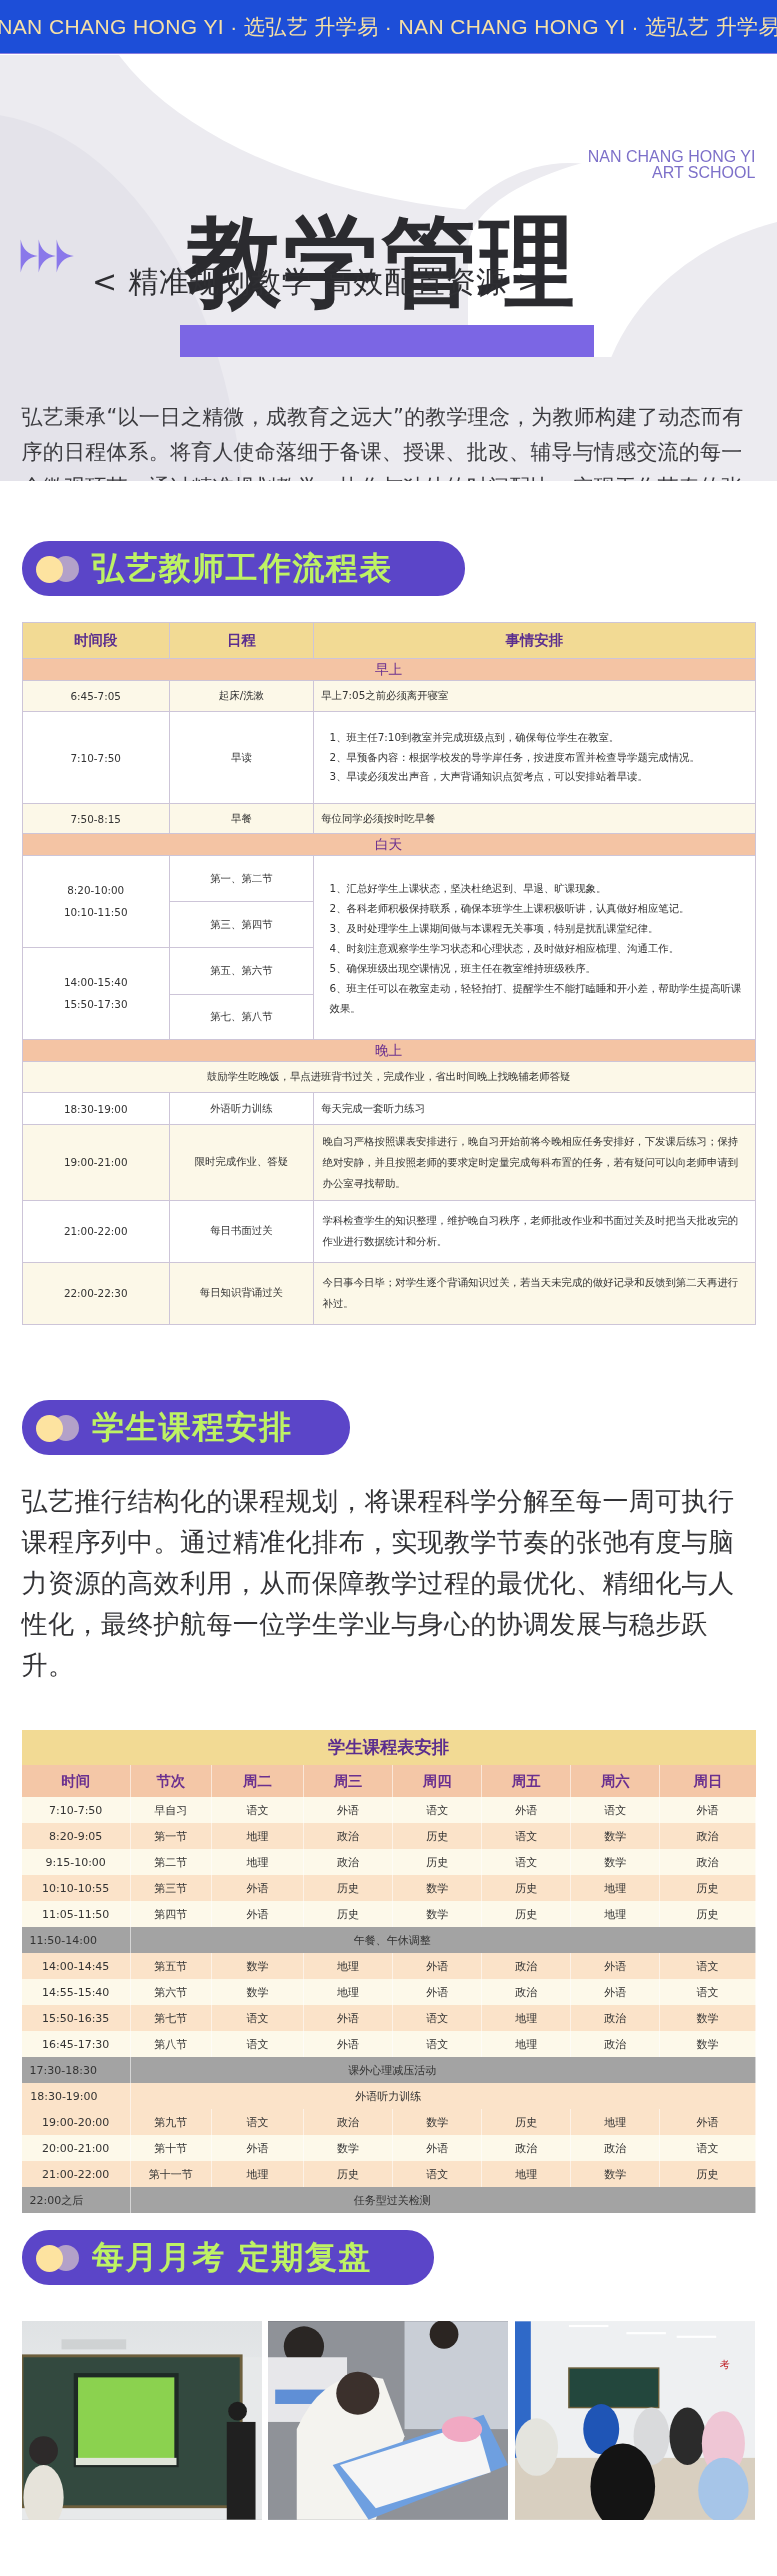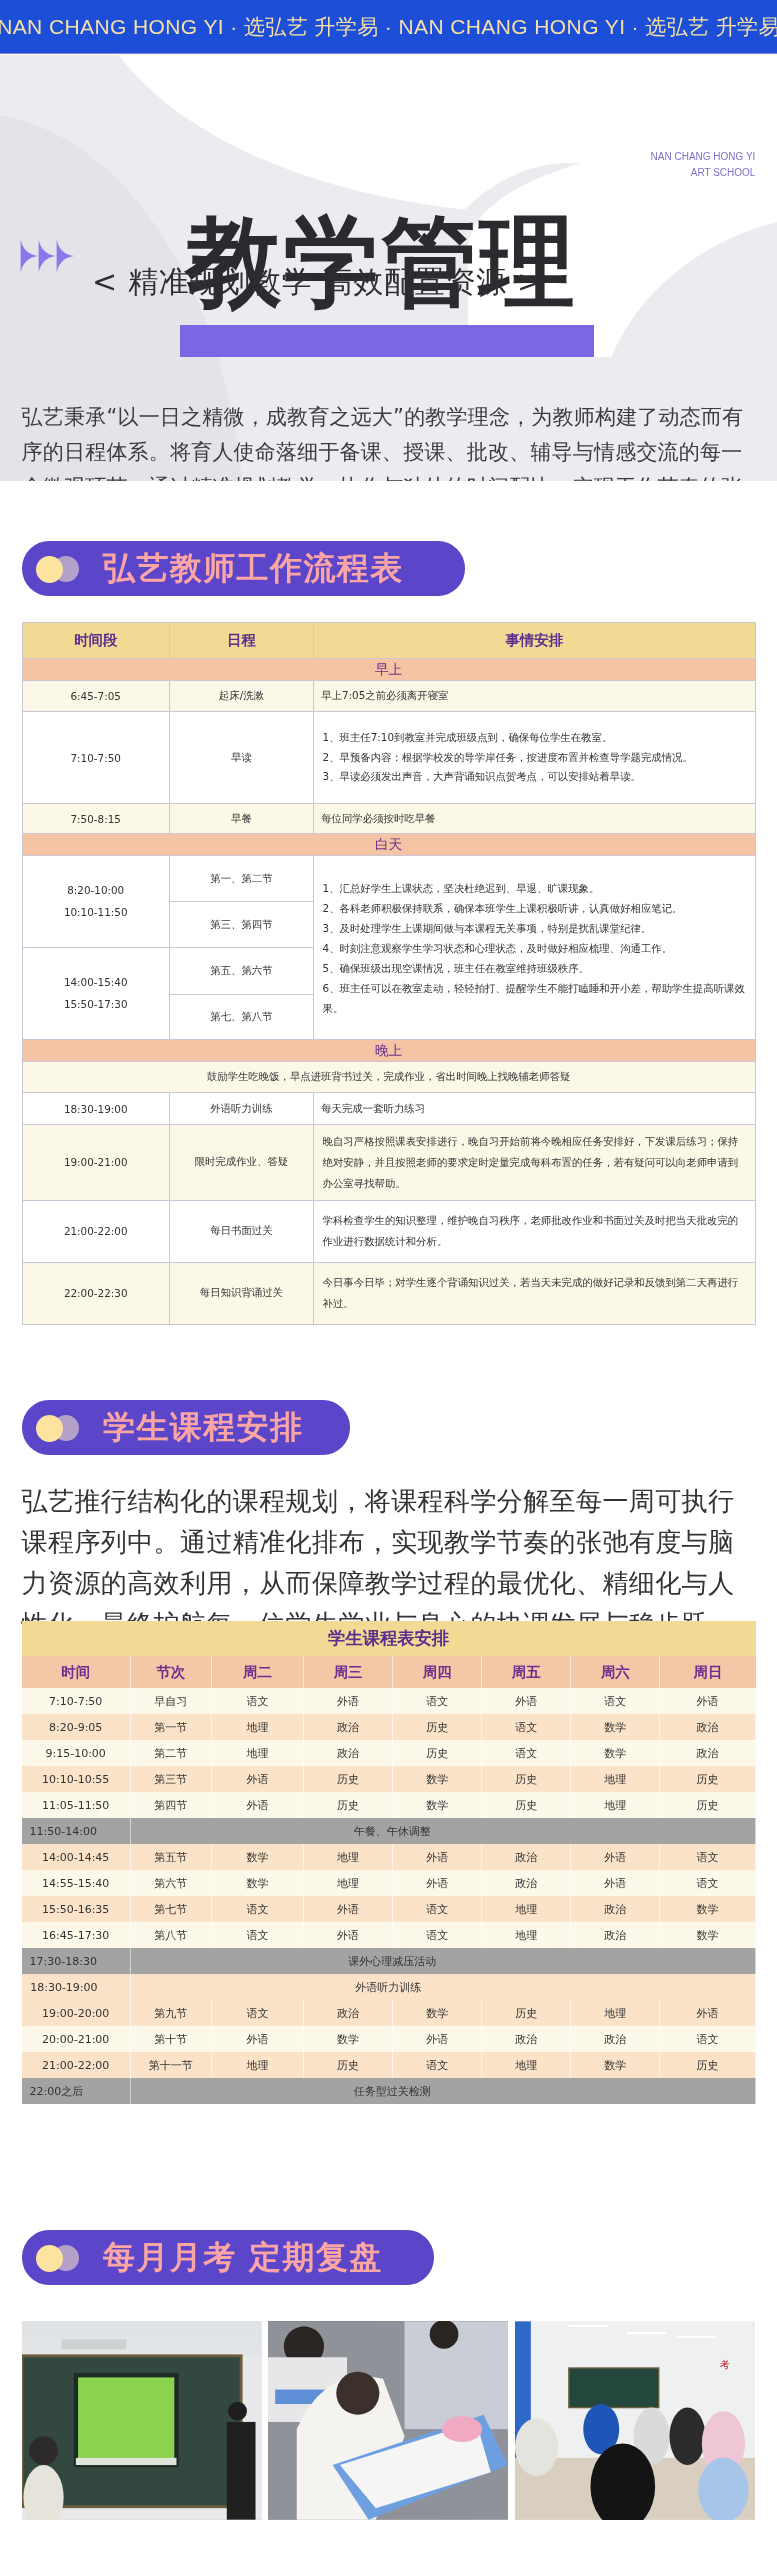--- a/index.html
+++ b/index.html
@@ -11,53 +11,53 @@
   .top-banner span { color: #f6e0a6; font-size: 21px; letter-spacing: 0.4px; white-space: nowrap; font-family: "Liberation Sans", "DejaVu Sans", sans-serif; }
 
   
   .hero { position: absolute; left: 0; top: 55px; width: 777px; height: 426px; background: #ecebf0; overflow: hidden; }
   .hero .blob-left { position: absolute; left: -302px; top: 58px; width: 547px; height: 863px; border-radius: 50%; background: #e4e3ea; }
   .hero .white-top { position: absolute; left: 86px; top: -345px; width: 935px; height: 504px; border-radius: 50%; background: #ffffff; }
   .hero .white-right { position: absolute; left: 468px; top: 86px; width: 576px; height: 216px; border-radius: 50% 50% 0 0; background: #ffffff; }
   .hero .gray-hill { position: absolute; left: 597px; top: 158px; width: 504px; height: 432px; border-radius: 50%; background: #ecebf0; }
   .hero .gray-mid { position: absolute; left: 389px; top: 108px; width: 360px; height: 504px; border-radius: 50%; background: #ecebf0; }
 
-  .hero-school { position: absolute; right: 21.6px; top: 94px; text-align: right; color: #7d70c9; font-size: 10px; line-height: 16px; font-family: "Liberation Sans", sans-serif; z-index: 3; }
+  .hero-school { position: absolute; right: 21.6px; top: 94px; text-align: right; color: #7d70c9; font-size: 16px; line-height: 16px; font-family: "Liberation Sans", sans-serif; z-index: 3; }
   .hero-title-wrap { position: absolute; left: 180px; top: 193px; width: 417px; height: 109px; z-index: 3; }
   .hero-title-bar { position: absolute; left: 0; bottom: 0; width: 414px; height: 32px; background: #7b66e4; }
   .hero-title { position: absolute; left: 5.8px; top: -36px; font-size: 99px; font-weight: 900; color: #2b2b2f; letter-spacing: 2.9px; font-family: "DejaVu Sans", sans-serif; line-height: 1; white-space: nowrap; transform: scaleX(0.96); transform-origin: left top; }
   .hero-sub { position: absolute; left: 0; width: 635px; top: 207px; text-align: center; font-size: 30px; color: #2f2f33; z-index: 3; letter-spacing: 0.7px; }
   .hero-arrows { position: absolute; left: 18.7px; top: 183px; z-index: 3; }
 
   .intro-1 { position: absolute; left: 21.6px; top: 345px; width: 734px; font-size: 21px; line-height: 35px; color: #3b3b3f; z-index: 3; letter-spacing: 0.2px; }
 
   
   .pill { position: absolute; left: 21.6px; height: 55px; background: #5b45c8; border-radius: 27px; display: flex; align-items: center; padding-left: 14.4px; }
   .pill .dots { position: relative; width: 43px; height: 26px; margin-right: 13px; }
   .pill .dot-back { position: absolute; left: 17.3px; top: 0; width: 26px; height: 26px; border-radius: 50%; background: #b3a1c9; }
   .pill .dot-front { position: absolute; left: 0; top: 0; width: 27px; height: 27px; border-radius: 50%; background: #fde3a0; }
-  .pill .pill-text { color: #fca5a5; font-size: 32px; font-weight: bold; letter-spacing: 1.4px; white-space: nowrap; margin-left: 11px; }
+  .pill .pill-text { color: #bef264; font-size: 32px; font-weight: bold; letter-spacing: 1.4px; white-space: nowrap; }
 
   
   .t-table { position: absolute; left: 21.6px; top: 622px; width: 734px; border-collapse: collapse; font-size: 10.4px; color: #333; }
   .t-table td, .t-table th { border: 1.1px solid #cdc5d8; }
   .t-table th { background: #f2da94; color: #5b2e8e; font-size: 14.4px; font-weight: bold; height: 36px; }
   .t-table .sec td { background: #f4c4a4; color: #6a2f8f; font-size: 13.7px; text-align: center; height: 22px; }
   .t-table td { padding: 0 7.2px; }
   .t-table td.c { text-align: center; }
   .t-table .cream td { background: #fcf8e8; }
   .t-table .white td { background: #ffffff; }
   .t-table td.lines { line-height: 19.4px; padding: 7.2px 8.6px; }
-  .t-table td.lines div { white-space: nowrap; }
+  .t-table td.lines div { white-space: nowrap; margin-left: 7px; }
   .t-table td.wrap { line-height: 21px; padding: 5.8px 8.6px; }
 
   .intro-2 { position: absolute; left: 21.6px; top: 1481px; width: 734px; font-size: 26px; line-height: 41px; color: #333336; letter-spacing: 0.4px; }
 
   
-  .c-table { position: absolute; left: 21.6px; top: 1621px; width: 734px; border-collapse: separate; border-spacing: 0; font-size: 11px; color: #333; }
+  .c-table { position: absolute; left: 21.6px; top: 1730px; width: 734px; border-collapse: separate; border-spacing: 0; font-size: 11px; color: #333; }
   .c-table caption { background: #f2da94; color: #5b2e8e; font-size: 17.3px; font-weight: bold; height: 35px; line-height: 35px; }
   .c-table th { background: #f4c7a7; color: #6a2f8f; font-size: 14.4px; font-weight: bold; height: 32px; border-right: 1.4px solid #fbe7d8; }
   .c-table td { text-align: center; height: 26px; border-right: 1.4px solid rgba(255,255,255,0.55); }
   .c-table tr.lt td { background: #fdf9ea; }
   .c-table tr.dk td { background: #fbe3c9; }
   .c-table tr.span-dark td { background: #a3a3a3; padding-left: 8px; }
   .c-table tr.span-light td { background: #fbe3c9; }
   .c-table td.time { text-align: left; padding-left: 8.6px; }
   .c-table tr.lt td.time, .c-table tr.dk td.time { text-align: center; padding-left: 0; }
 

